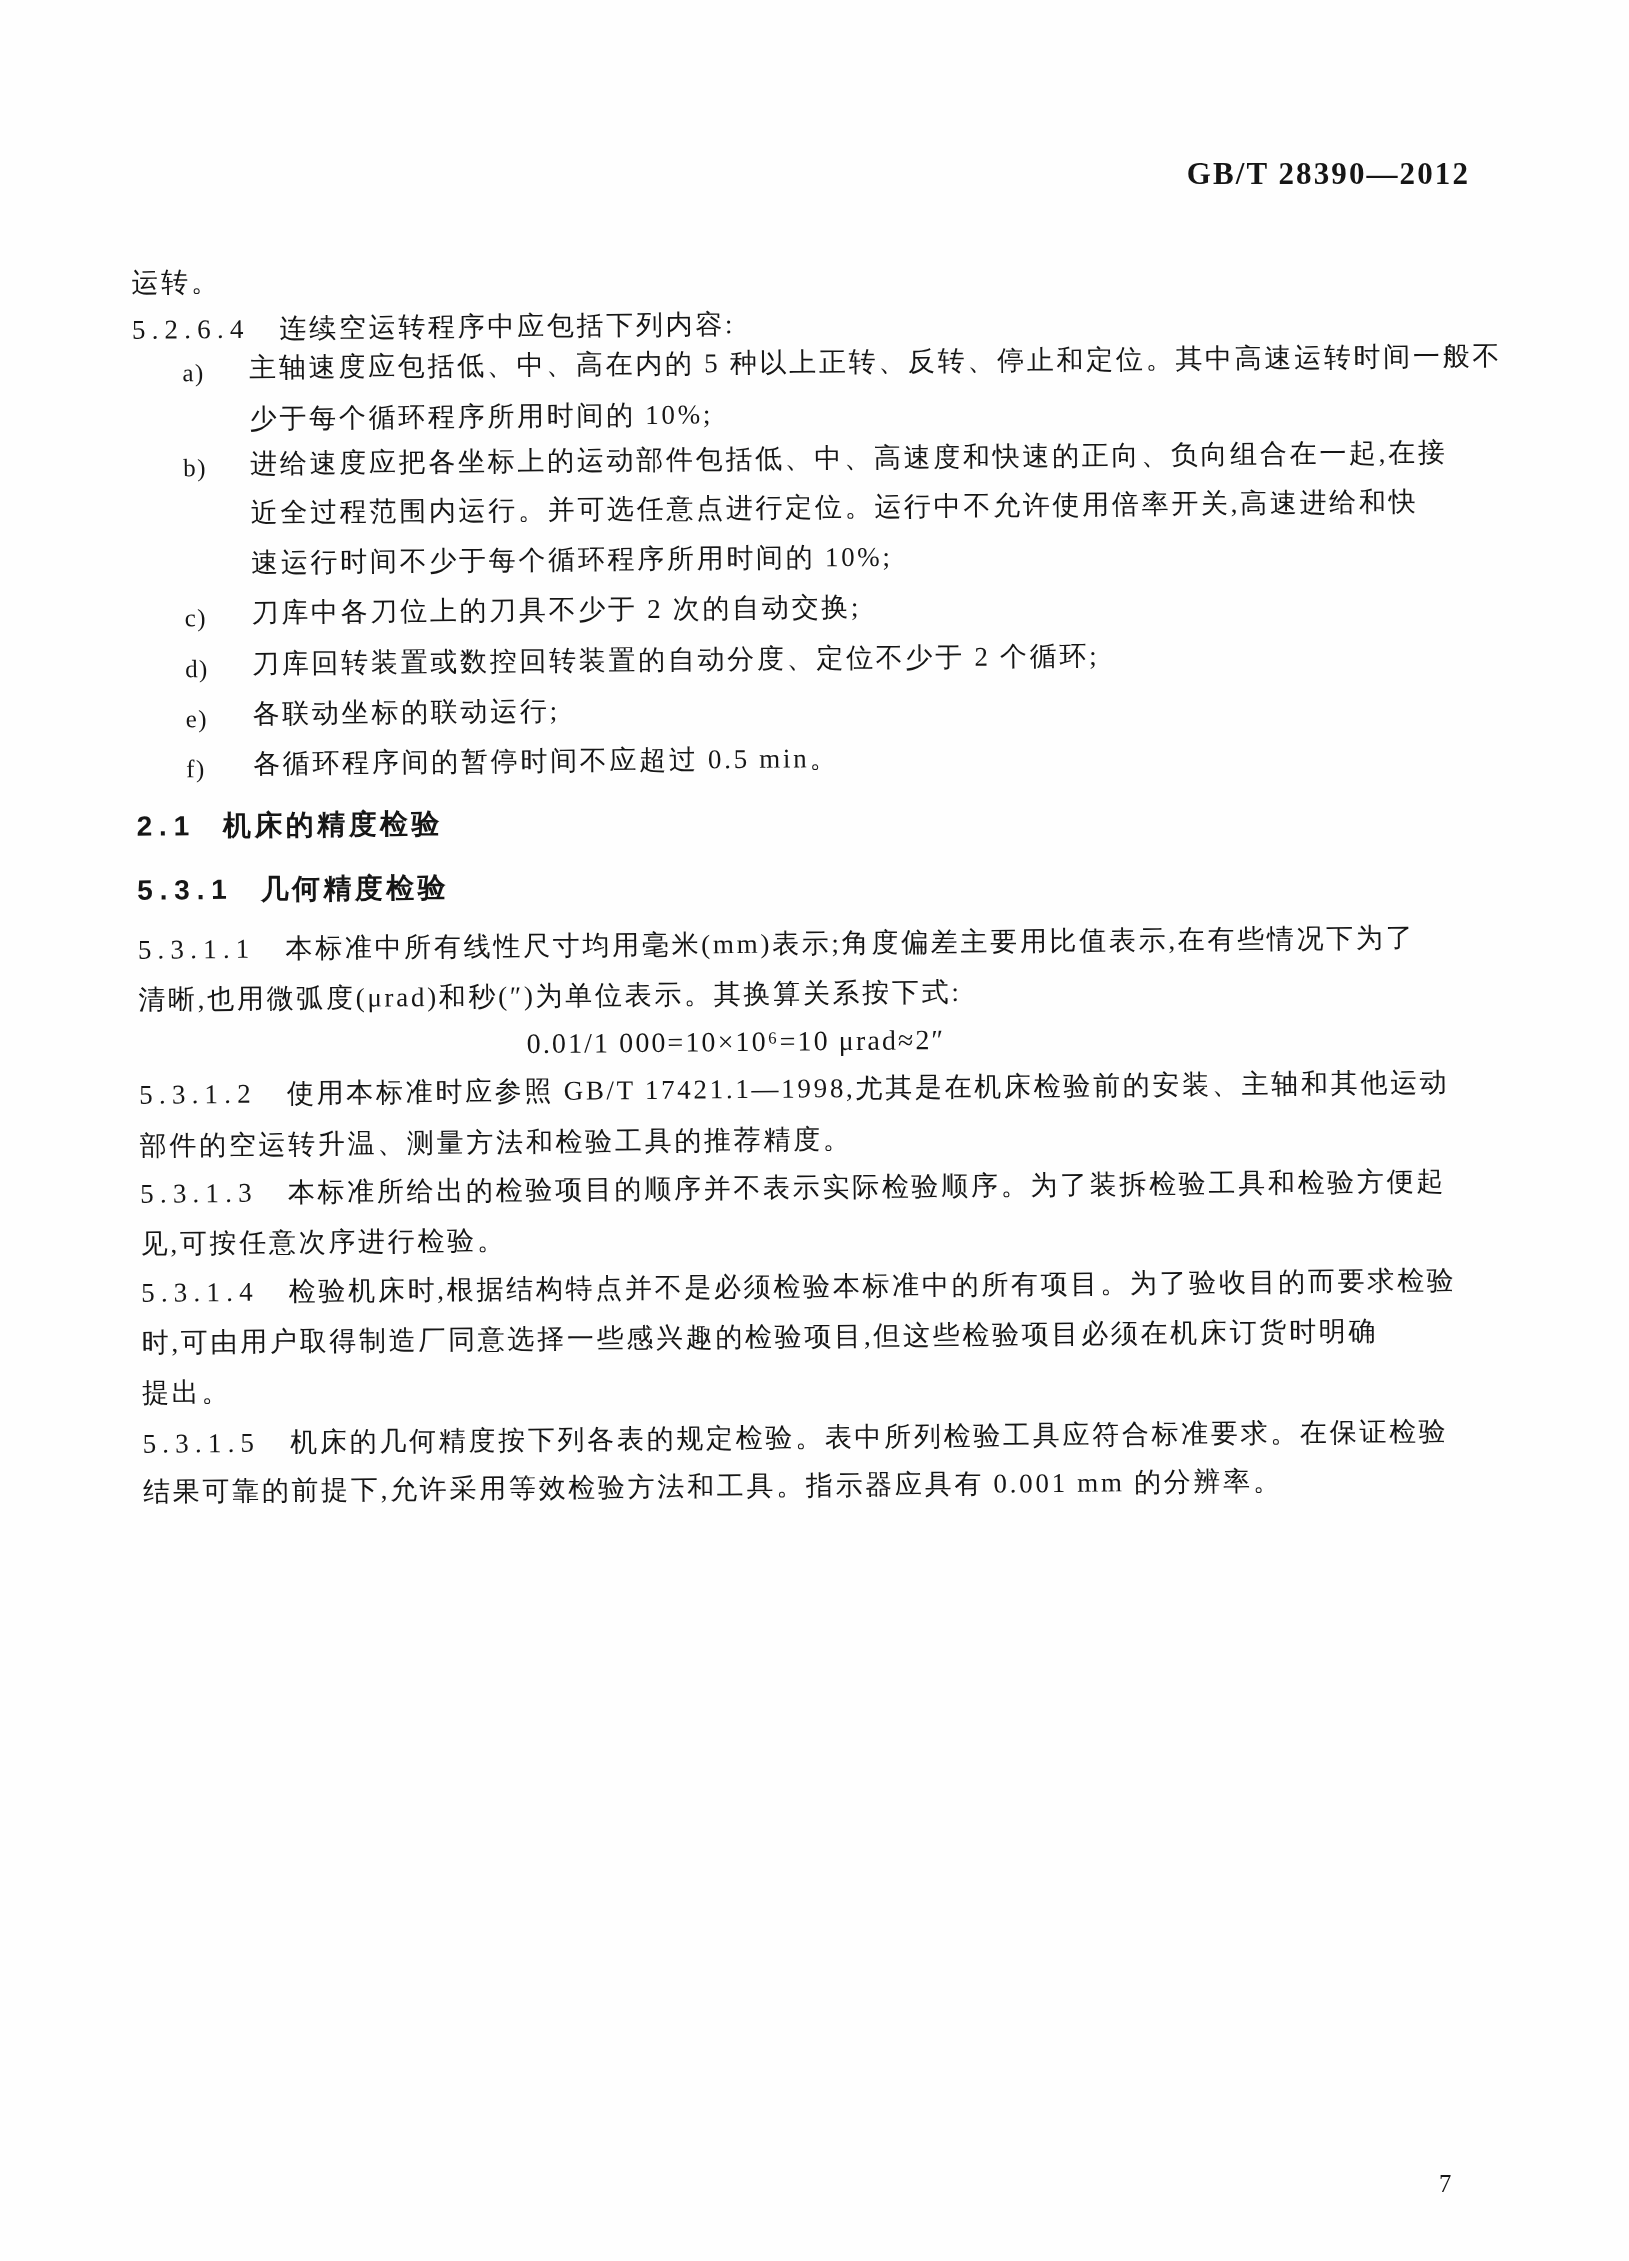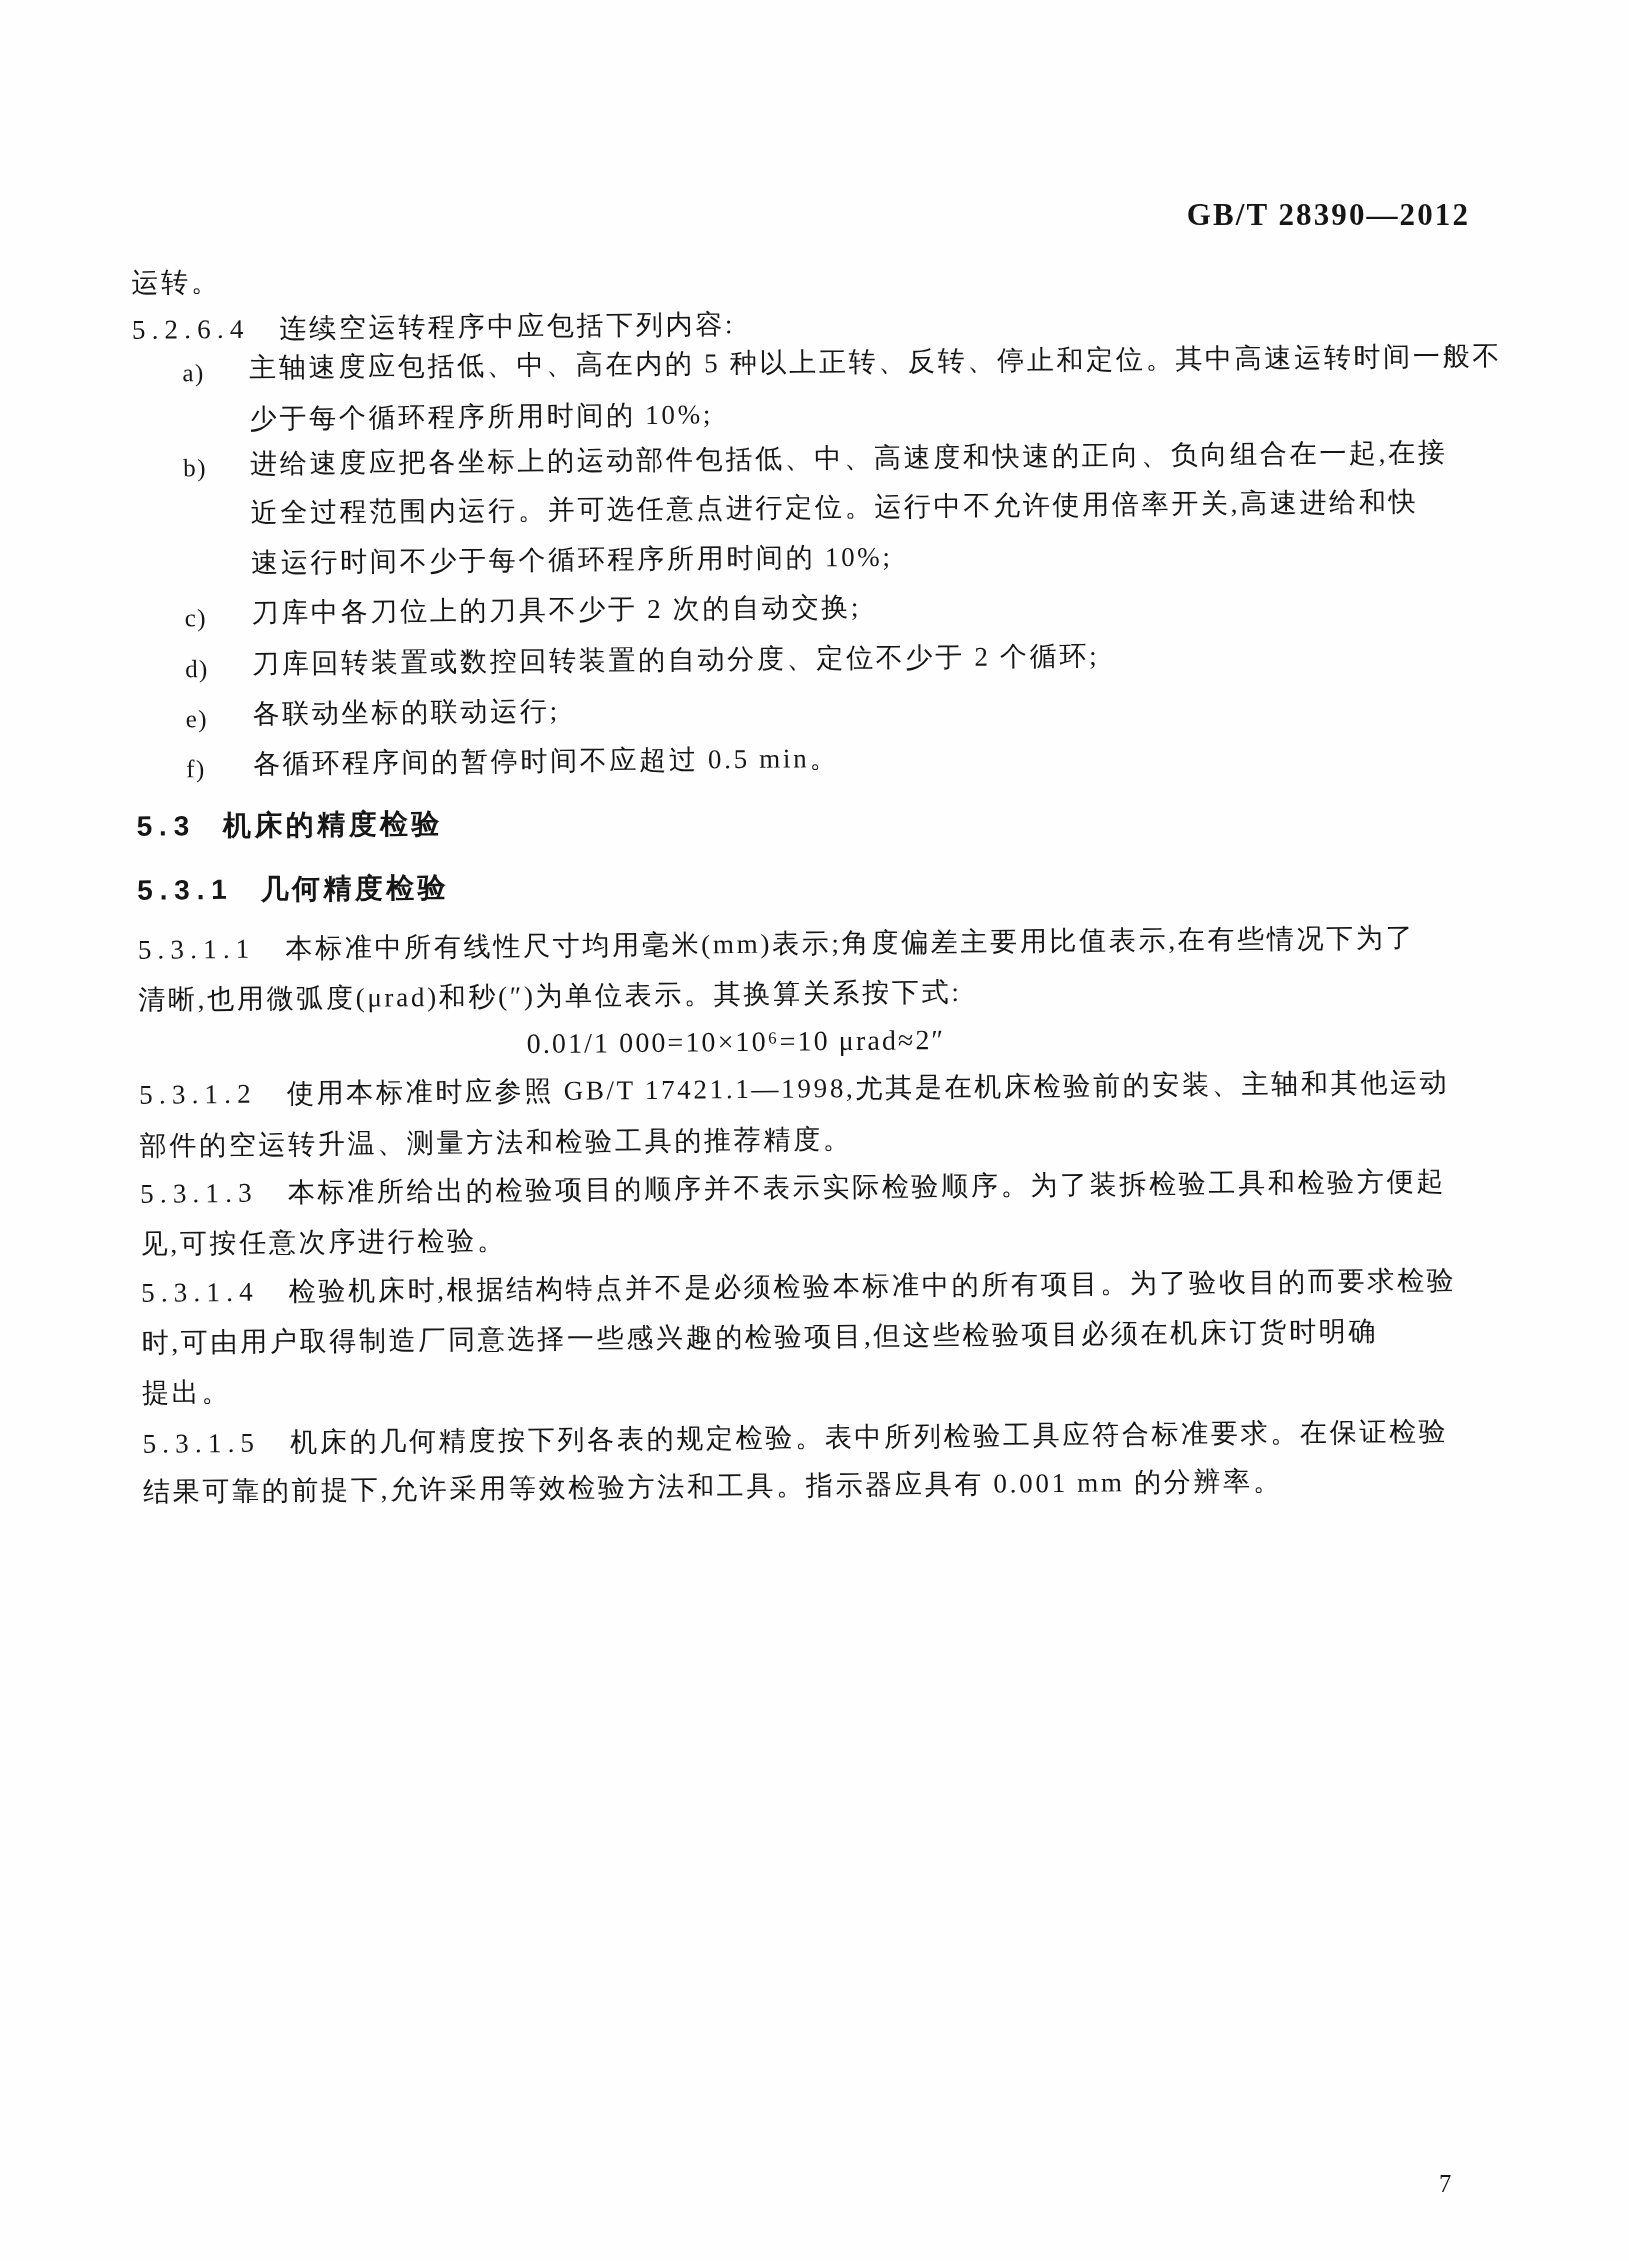--- a/index.html
+++ b/index.html
@@ -42,21 +42,20 @@
   }
   .heading .num{letter-spacing:6.8px;margin-right:27px;}
   .doc-header{
     position:absolute;
     top:156px;right:159px;
     font-family:"Liberation Serif", serif;
     font-weight:bold;
     font-size:31px;
     letter-spacing:2.1px;
     white-space:nowrap;
-    margin-top:41px;
   }
   .formula{
     position:absolute;
     left:525px;top:1025px;
     font-size:28px;
     letter-spacing:2.1px;
     white-space:nowrap;
   }
   .page-number{
     position:absolute;
@@ -94,21 +93,21 @@
     <div class="item-label" style="left:187px;top:649px">d)</div>
     <div class="line" style="left:254px;top:644px">刀库回转装置或数控回转装置的自动分度、定位不少于 2 个循环;</div>
 
     <div class="item-label" style="left:187px;top:699px">e)</div>
     <div class="line" style="left:254px;top:694px">各联动坐标的联动运行;</div>
 
     <div class="item-label" style="left:187px;top:749px">f)</div>
     <div class="line" style="left:254px;top:744px">各循环程序间的暂停时间不应超过 0.5 min。</div>
 
     <div class="line heading" style="left:137px;top:805px">
-      <span class="num">5.3</span><span>机床的精度检验</span>
+      <span class="num">2.1</span><span>机床的精度检验</span>
     </div>
 
     <div class="line heading" style="left:137px;top:869px">
       <span class="num">5.3.1</span><span>几何精度检验</span>
     </div>
 
     <div class="line" style="left:137px;top:929px">
       <span class="num">5.3.1.1</span><span>本标准中所有线性尺寸均用毫米(mm)表示;角度偏差主要用比值表示,在有些情况下为了</span>
     </div>
     <div class="line" style="left:137px;top:979px">清晰,也用微弧度(μrad)和秒(″)为单位表示。其换算关系按下式:</div>

